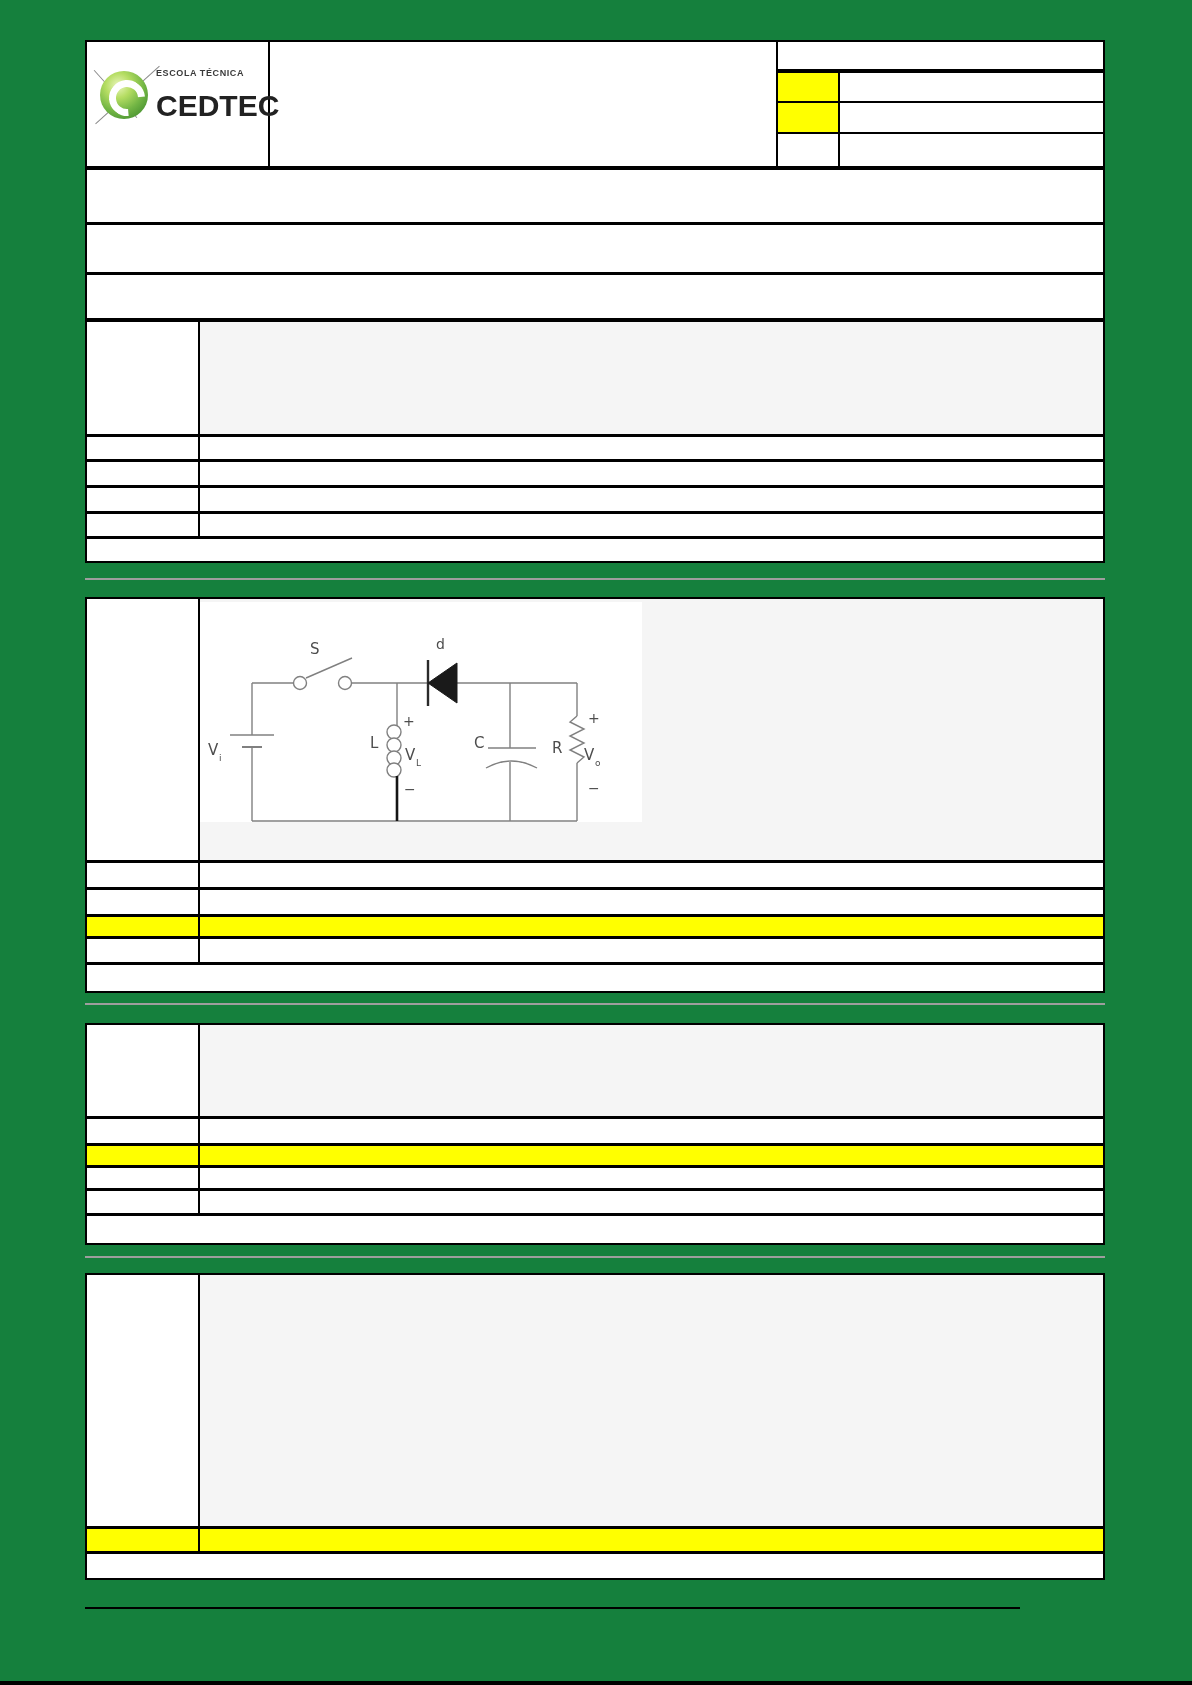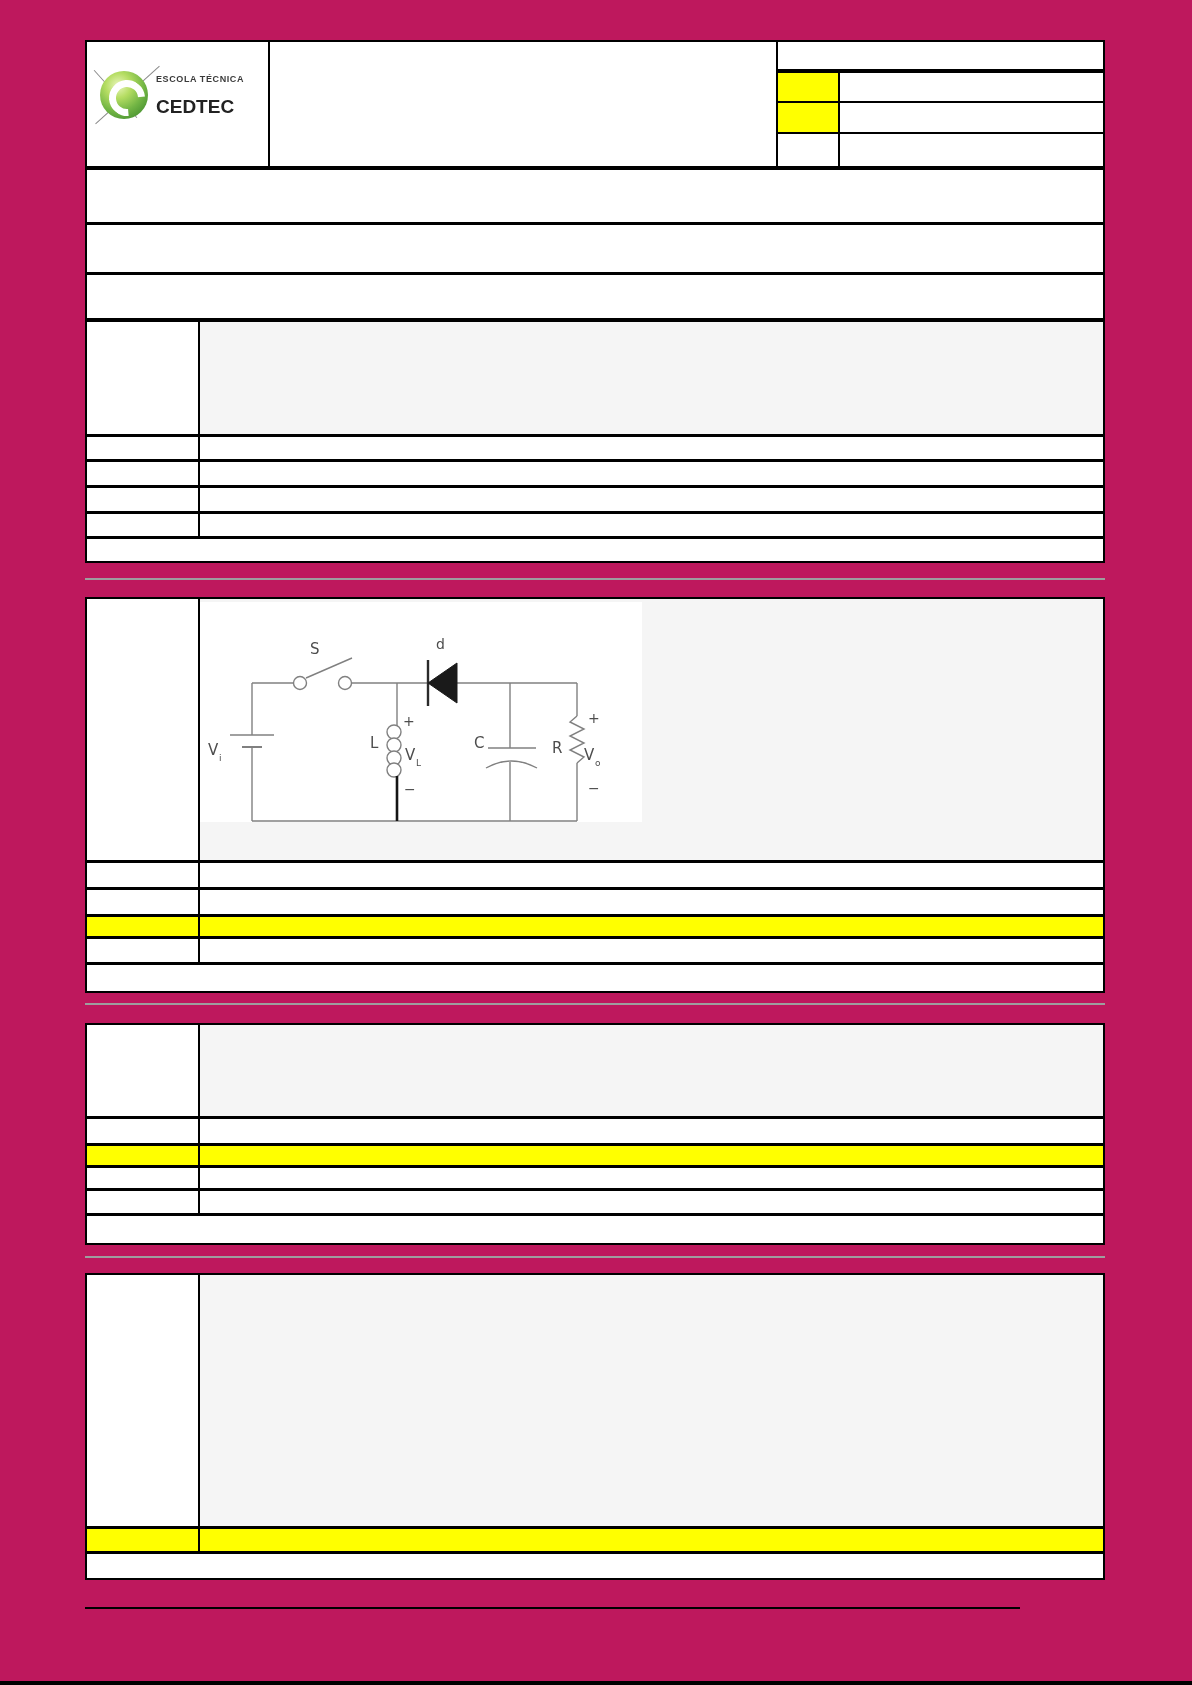--- a/index.html
+++ b/index.html
@@ -1,16 +1,16 @@
 <!DOCTYPE html>
 <html><head>
 <meta charset="utf-8">
 <style>
   html,body{margin:0;padding:0;background:#ffffff;}
-  .page{position:relative;width:1192px;height:1685px;background:#be185d;overflow:hidden;
+  .page{position:relative;width:1192px;height:1685px;background:#15803d;overflow:hidden;
         font-family:"Liberation Sans", sans-serif;}
 
   
   .tbl{position:absolute;box-sizing:border-box;border:2px solid #000;background:#fff;}
   .row{box-sizing:border-box;border-bottom:3px solid #000;display:flex;align-items:stretch;}
   .row.last{border-bottom:none;}
   .row.thickb{border-bottom:4px solid #000;}
   .col1{box-sizing:border-box;width:113px;border-right:2px solid #000;flex:none;}
   .col2{box-sizing:border-box;flex:1;}
   .gray{background:#f5f5f5;}
@@ -34,21 +34,21 @@
   .globe{position:relative;width:54px;height:54px;flex:none;}
   .globe-sphere{position:absolute;left:3px;top:3px;width:48px;height:48px;border-radius:50%;
     background:radial-gradient(circle at 38% 30%, #eaf6bd 0%, #b5dd62 28%, #72b544 58%, #2f7d26 100%);}
   .globe-c{position:absolute;left:12px;top:12px;width:22px;height:22px;border-radius:50%;
     border:7px solid #fff;border-right-color:transparent;transform:rotate(40deg);}
   .xline{position:absolute;background:#8a8a8a;}
   .xline1{width:1px;height:86px;left:30px;top:-16px;transform:rotate(48deg);}
   .xline2{width:1px;height:64px;left:18px;top:-6px;transform:rotate(-42deg);}
   .logo-text{margin-left:5px;line-height:1;}
   .logo-line1{font-size:9px;font-weight:bold;letter-spacing:0.6px;color:#3a3a3a;white-space:nowrap;}
-  .logo-line2{font-size:19px;font-weight:bold;letter-spacing:0px;color:#222;margin-top:13px;}
+  .logo-line2{font-size:30px;font-weight:bold;letter-spacing:0px;color:#222;margin-top:13px;}
 
   
   #section1-table{left:85px;top:168px;width:1020px;height:395px;}
   #section2-table{left:85px;top:597px;width:1020px;height:396px;}
   #section3-table{left:85px;top:1023px;width:1020px;height:222px;}
   #section4-table{left:85px;top:1273px;width:1020px;height:307px;}
 
   .divider{position:absolute;left:85px;width:1020px;height:2px;background:#9e9e9e;}
   #divider1{top:578px;}
   #divider2{top:1003px;}

